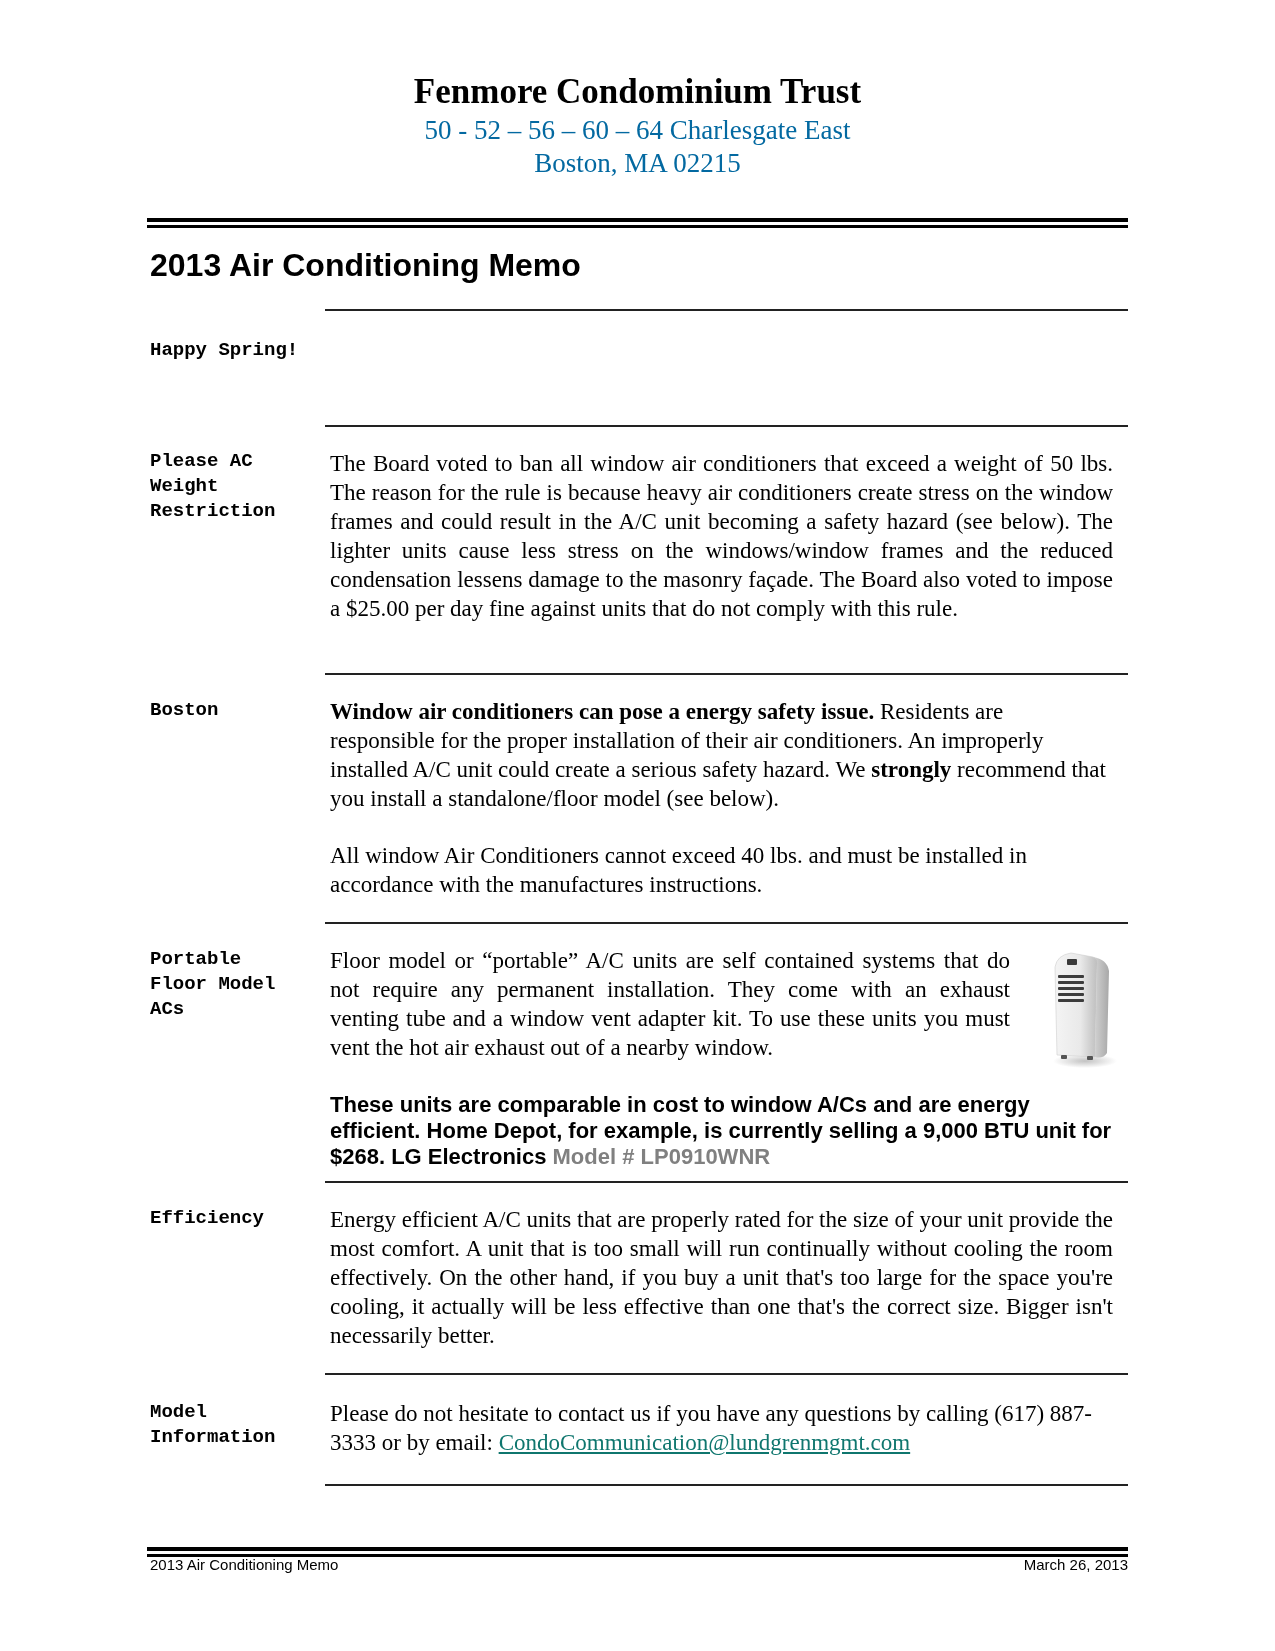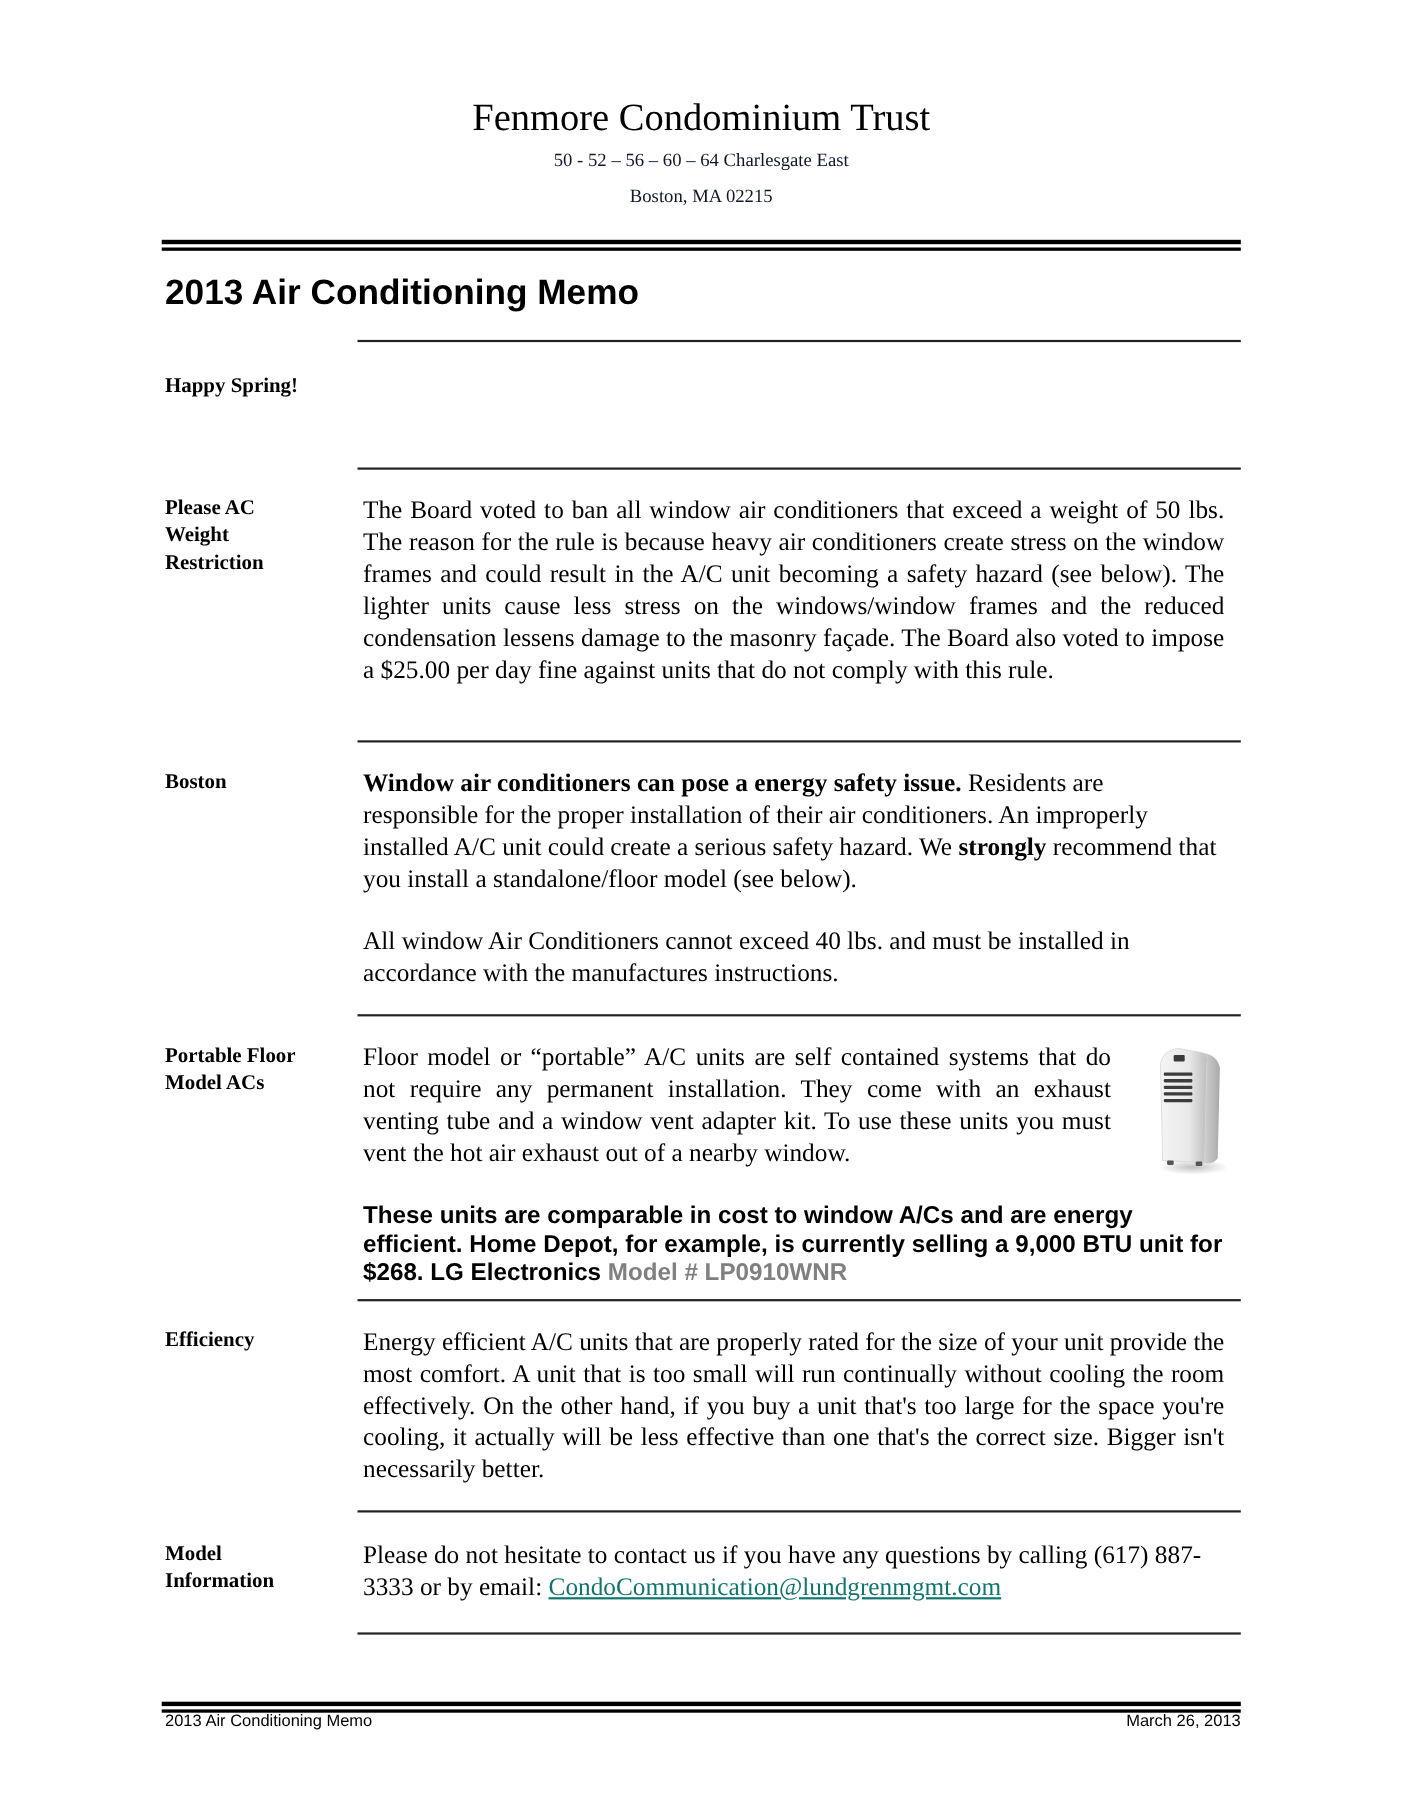--- a/index.html
+++ b/index.html
@@ -1,31 +1,31 @@
 <!DOCTYPE html>
 <html><head>
   <meta charset="utf-8">
   <style>
     html, body { margin: 0; padding: 0; background: #ffffff; }
     body { width: 1275px; height: 1651px; position: relative; overflow: hidden; color: #000; }
     .page { position: absolute; left: 0; top: 0; width: 1275px; height: 1651px; }
 
     .letterhead { position: absolute; left: 147px; width: 981px; top: 70px; text-align: center; font-family: "Liberation Serif", "DejaVu Serif", serif; }
-    .lh-title { font-size: 35px; font-weight: normal; line-height: 44px; margin-top: 15px; }
-    .lh-line { font-size: 17px; line-height: 33px; color: #0f172a; }
+    .lh-title { font-size: 35px; font-weight: bold; line-height: 44px; }
+    .lh-line { font-size: 27px; line-height: 33px; color: #0369a1; }
 
     .double-rule { position: absolute; left: 147px; width: 981px; }
     .double-rule .r1 { height: 4px; background: #000; }
     .double-rule .r2 { height: 3px; background: #000; margin-top: 3px; }
 
     .memo-title { position: absolute; left: 150px; top: 245px; font-family: "Liberation Sans", "DejaVu Sans", sans-serif; font-weight: bold; font-size: 32px; line-height: 40px; }
 
     .divider { position: absolute; left: 325px; width: 803px; height: 2px; background: #222; }
 
-    .sec-label { position: absolute; left: 150px; width: 160px; font-family: Liberation Serif, serif; font-weight: bold; font-size: 19px; line-height: 25px; }
+    .sec-label { position: absolute; left: 150px; width: 160px; font-family: Liberation Mono, monospace; font-weight: bold; font-size: 19px; line-height: 25px; }
     .sec-body { position: absolute; left: 330px; width: 783px; font-family: "Liberation Serif", "DejaVu Serif", serif; font-size: 23px; line-height: 29px; }
     .justify { text-align: justify; }
     .sec-body p { margin: 0; }
     .sec-body p + p { margin-top: 28px; }
     .b { font-weight: bold; }
 
     .portable-text { width: 680px; }
     .sans-bold { font-family: "Liberation Sans", "DejaVu Sans", sans-serif; font-weight: bold; font-size: 22px; line-height: 26px; text-align: left; }
     .model { color: #808080; }
     a.email { color: #0f766e; text-decoration: underline; }

